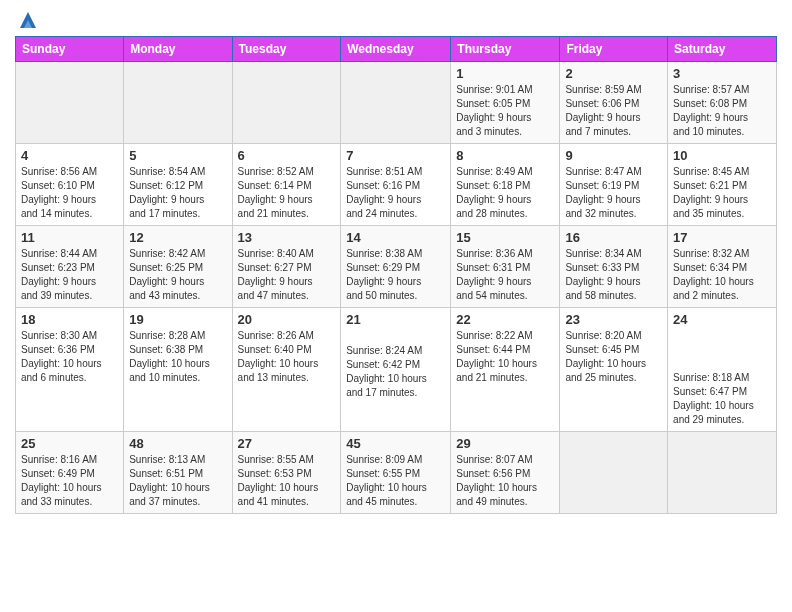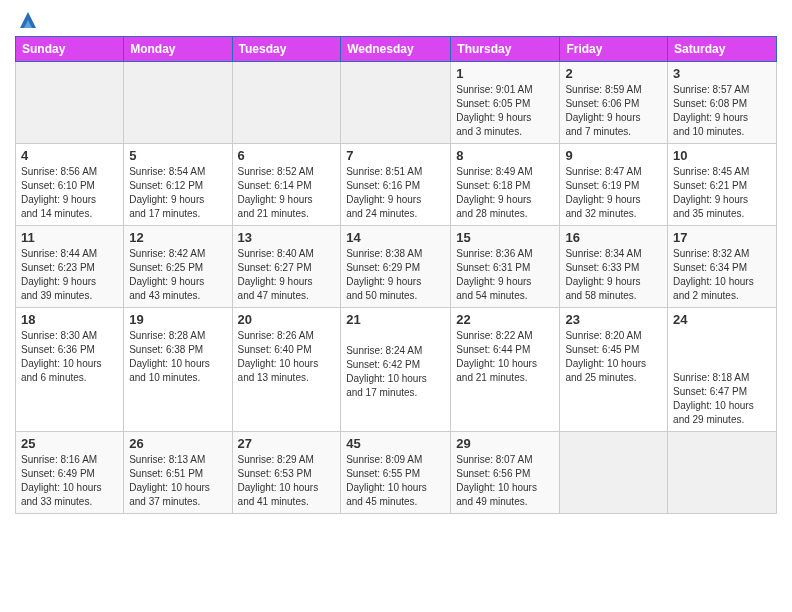--- a/index.html
+++ b/index.html
@@ -311,29 +311,29 @@
         </tr>
         <tr>
           <td>
             <span class="day-num">25</span>
             <div class="day-info" style="white-space: pre-line;">Sunrise: 8:16 AM
 Sunset: 6:49 PM
 Daylight: 10 hours
 and 33 minutes.</div>
           </td>
           <td>
-            <span class="day-num">26</span>
+            <span class="day-num">48</span>
             <div class="day-info" style="white-space: pre-line;">Sunrise: 8:13 AM
 Sunset: 6:51 PM
 Daylight: 10 hours
 and 37 minutes.</div>
           </td>
           <td>
             <span class="day-num">27</span>
-            <div class="day-info" style="white-space: pre-line;">Sunrise: 8:29 AM
+            <div class="day-info" style="white-space: pre-line;">Sunrise: 8:55 AM
 Sunset: 6:53 PM
 Daylight: 10 hours
 and 41 minutes.</div>
           </td>
           <td>
             <span class="day-num">45</span>
             <div class="day-info" style="white-space: pre-line;">Sunrise: 8:09 AM
 Sunset: 6:55 PM
 Daylight: 10 hours
 and 45 minutes.</div>

